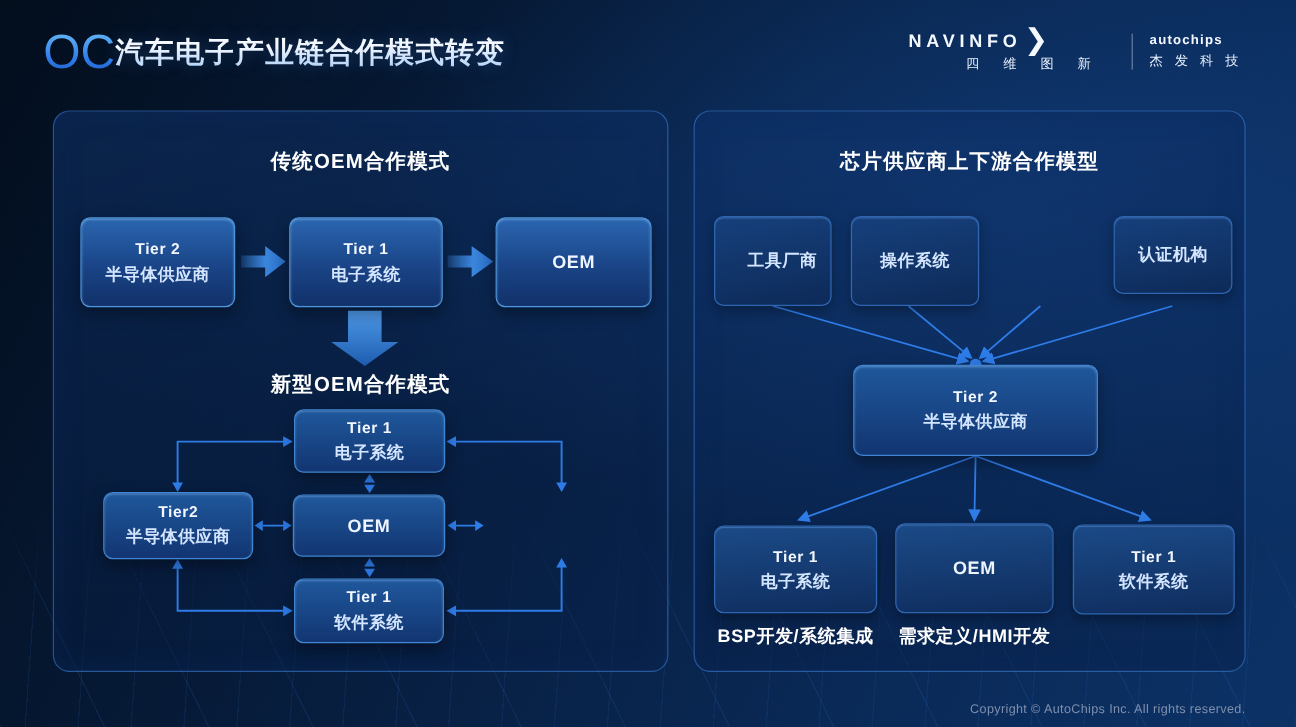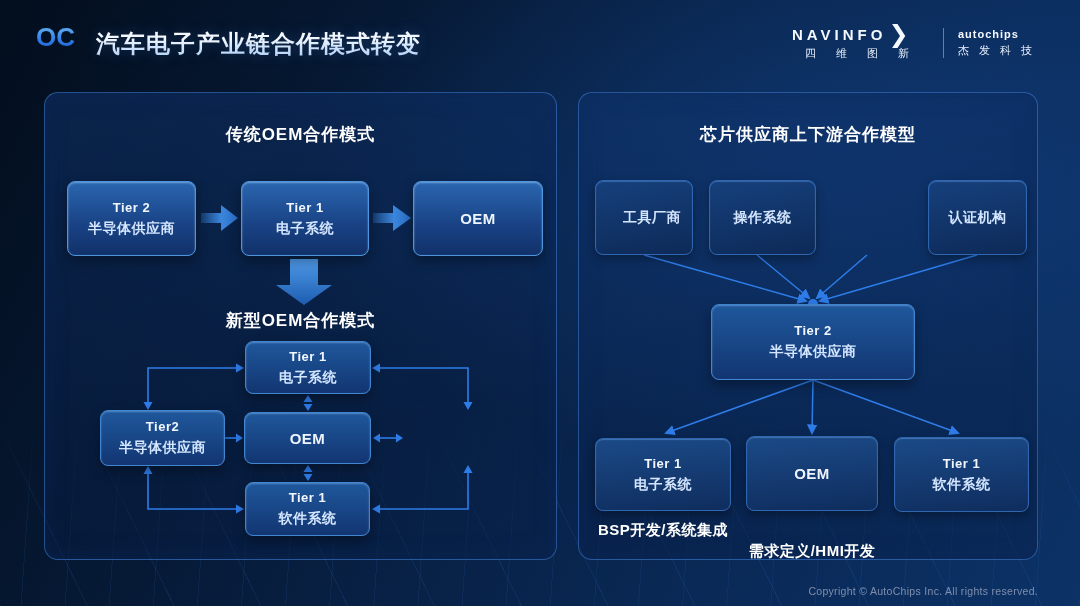--- a/index.html
+++ b/index.html
@@ -18,37 +18,37 @@
     background-image:
       repeating-linear-gradient(64deg,  rgba(45,110,200,.16) 0 1px, transparent 1px 78px),
       repeating-linear-gradient(-86deg, rgba(45,110,200,.12) 0 1px, transparent 1px 44px);
     -webkit-mask-image:linear-gradient(180deg, transparent 0%, #000 55%);
             mask-image:linear-gradient(180deg, transparent 0%, #000 55%);
   }
   
   .header { position:absolute; left:0; top:0; width:100%; height:80px; z-index:3; }
   .logo-oc {
     position:absolute; left:36px; top:22px;
-    font-size:26px; font-weight:700; letter-spacing:0px;
+    font-size:40px; font-weight:400; letter-spacing:0px;
     background:linear-gradient(180deg,#6fc0f6 0%,#2e7ce8 60%,#1b55c0 100%);
     -webkit-background-clip:text; background-clip:text;
     -webkit-text-fill-color:transparent; color:transparent;
   }
   .page-title {
     position:absolute; left:96px; top:28px;
     font-size:24px; font-weight:bold; letter-spacing:1px;
     background:linear-gradient(180deg,#ffffff 35%,#a9cdf7 100%);
     -webkit-background-clip:text; background-clip:text;
     -webkit-text-fill-color:transparent; color:transparent;
     text-shadow:0 0 14px rgba(90,160,255,.25);
   }
   .brands { position:absolute; right:38px; top:25px; display:flex; align-items:center; gap:14px; }
   .brand { display:flex; flex-direction:column; align-items:flex-start; }
   .navinfo-row { display:flex; align-items:center; }
-  .navinfo-word { font-size:15px; font-weight:bold; letter-spacing:4px; color:#f4f8ff;margin-left:35px; }
+  .navinfo-word { font-size:15px; font-weight:bold; letter-spacing:4px; color:#f4f8ff; }
   .navinfo-chevron { font-size:24px; font-weight:bold; color:#f4f8ff; margin-left:2px; line-height:18px; }
   .navinfo-sub { font-size:11px; color:#e8f0fc; letter-spacing:20px; margin-top:3px; white-space:nowrap;margin-left:48px; }
   .brand-divider { width:1px; height:30px; background:rgba(255,255,255,.38); }
   .autochips-word { font-size:11px; font-weight:bold; letter-spacing:1px; color:#f4f8ff; }
   .autochips-sub { font-size:11px; color:#e8f0fc; letter-spacing:10px; margin-top:3px; white-space:nowrap; }
   
   .panel {
     position:absolute; top:92px; height:468px; z-index:2;
     border:1px solid rgba(62,128,214,.55); border-radius:14px;
     background:linear-gradient(165deg, rgba(17,55,115,.50) 0%, rgba(9,32,72,.42) 70%);
@@ -187,21 +187,21 @@
   <div class="box box-a" style="left:368px; top:88px; width:130px; height:75px;">
     <span class="b-single">OEM</span>
   </div>
 
   <div class="sec-title" style="top:216px;">新型OEM合作模式</div>
 
   <div class="box box-c" style="left:200px; top:248px; width:126px; height:53px;">
     <span class="b-line1">Tier 1</span>
     <span class="b-line2">电子系统</span>
   </div>
-  <div class="box box-c" style="left:55px; top:317px; width:125px; height:56px;text-align:center;">
+  <div class="box box-c" style="left:41px; top:317px; width:125px; height:56px;text-align:center;">
     <span class="b-line1">Tier2</span>
     <span class="b-line2">半导体供应商</span>
   </div>
   <div class="box box-c" style="left:199px; top:319px; width:127px; height:52px;">
     <span class="b-single">OEM</span>
   </div>
   <div class="box box-c" style="left:200px; top:389px; width:125px; height:54px;">
     <span class="b-line1">Tier 1</span>
     <span class="b-line2">软件系统</span>
   </div>
@@ -230,21 +230,21 @@
   </svg>
 
   <div class="sec-title" style="top:30px;">芯片供应商上下游合作模型</div>
 
   <div class="box box-b" style="left:16px; top:87px; width:98px; height:75px;padding-left:16px;">
     <span class="b-line2">工具厂商</span>
   </div>
   <div class="box box-b" style="left:130px; top:87px; width:107px; height:75px;">
     <span class="b-line2">操作系统</span>
   </div>
-  <div class="box box-b" style="left:349px; top:87px; width:99px; height:75px;">
+  <div class="box box-b" style="left:349px; top:87px; width:99px; height:65px;">
     <span class="b-line2">认证机构</span>
   </div>
 
   <div class="box box-c" style="left:132px; top:211px; width:204px; height:76px;">
     <span class="b-line1">Tier 2</span>
     <span class="b-line2">半导体供应商</span>
   </div>
 
   <div class="box box-d" style="left:16px; top:345px; width:136px; height:73px;">
     <span class="b-line1">Tier 1</span>
@@ -252,16 +252,16 @@
   </div>
   <div class="box box-d" style="left:167px; top:343px; width:132px; height:75px;">
     <span class="b-single">OEM</span>
   </div>
   <div class="box box-d" style="left:315px; top:344px; width:135px; height:75px;">
     <span class="b-line1">Tier 1</span>
     <span class="b-line2">软件系统</span>
   </div>
 
   <div class="caption" style="left:16px; width:136px; top:428px;">BSP开发/系统集成</div>
-  <div class="caption" style="left:157px; width:152px; top:428px;margin-top:21px;">需求定义/HMI开发</div>
+  <div class="caption" style="left:157px; width:152px; top:428px;">需求定义/HMI开发</div>
 </div>
 
 <div class="copyright">Copyright © AutoChips Inc.  All rights reserved.</div>
 
 </body></html>

